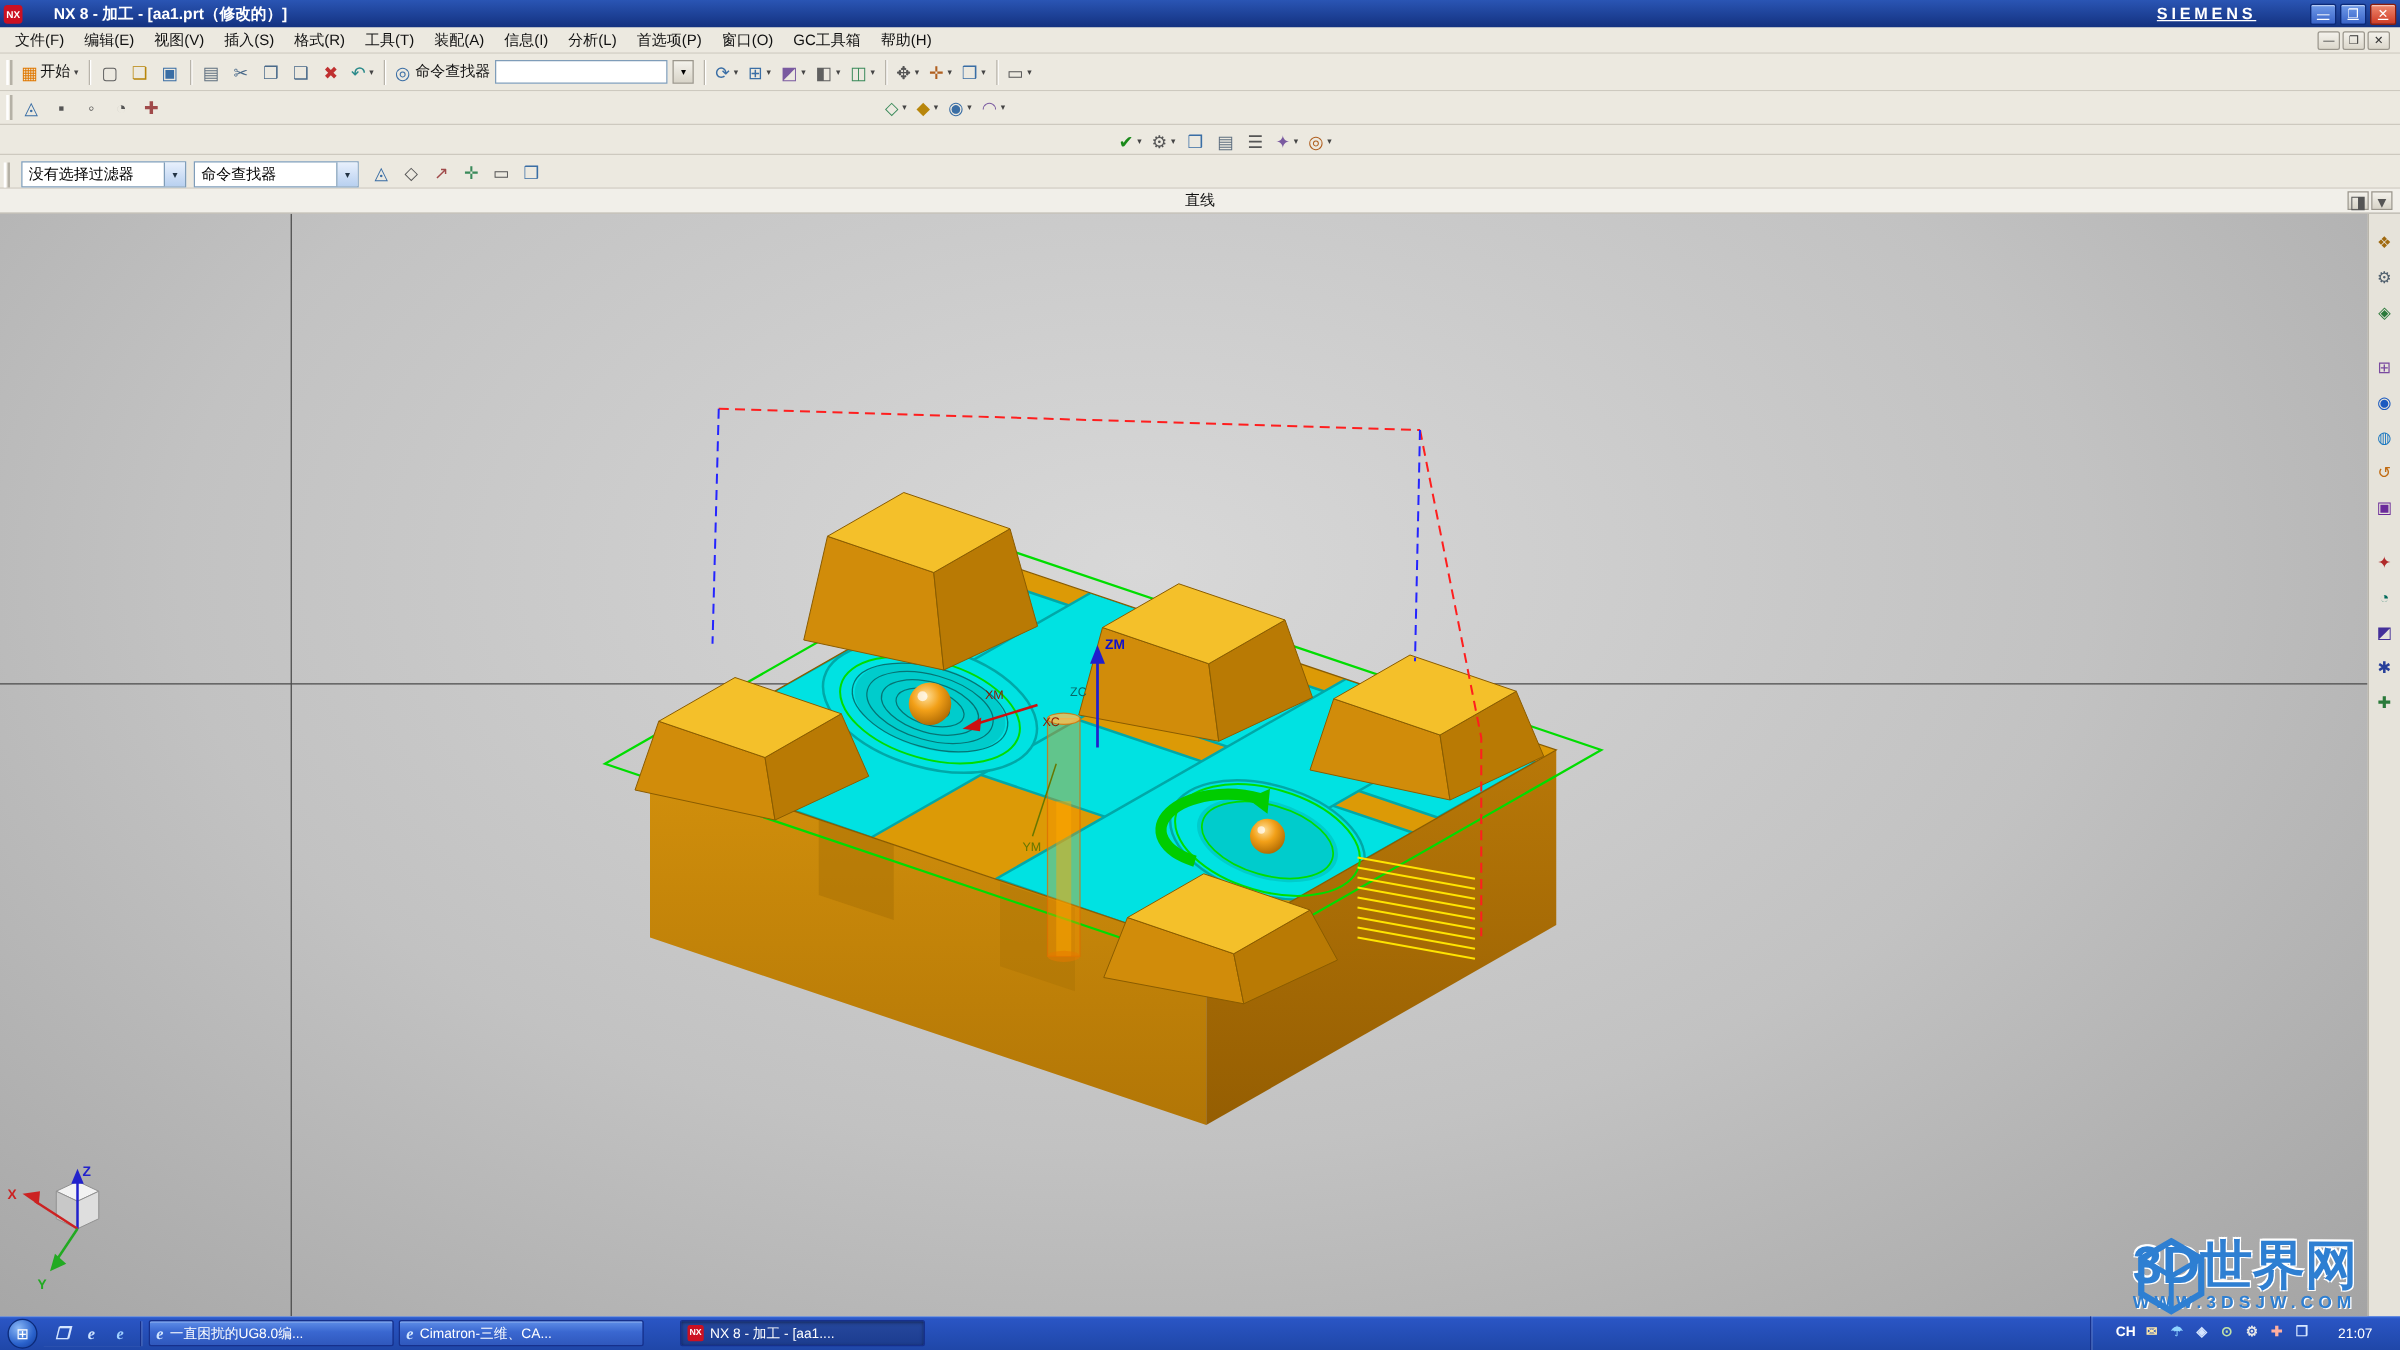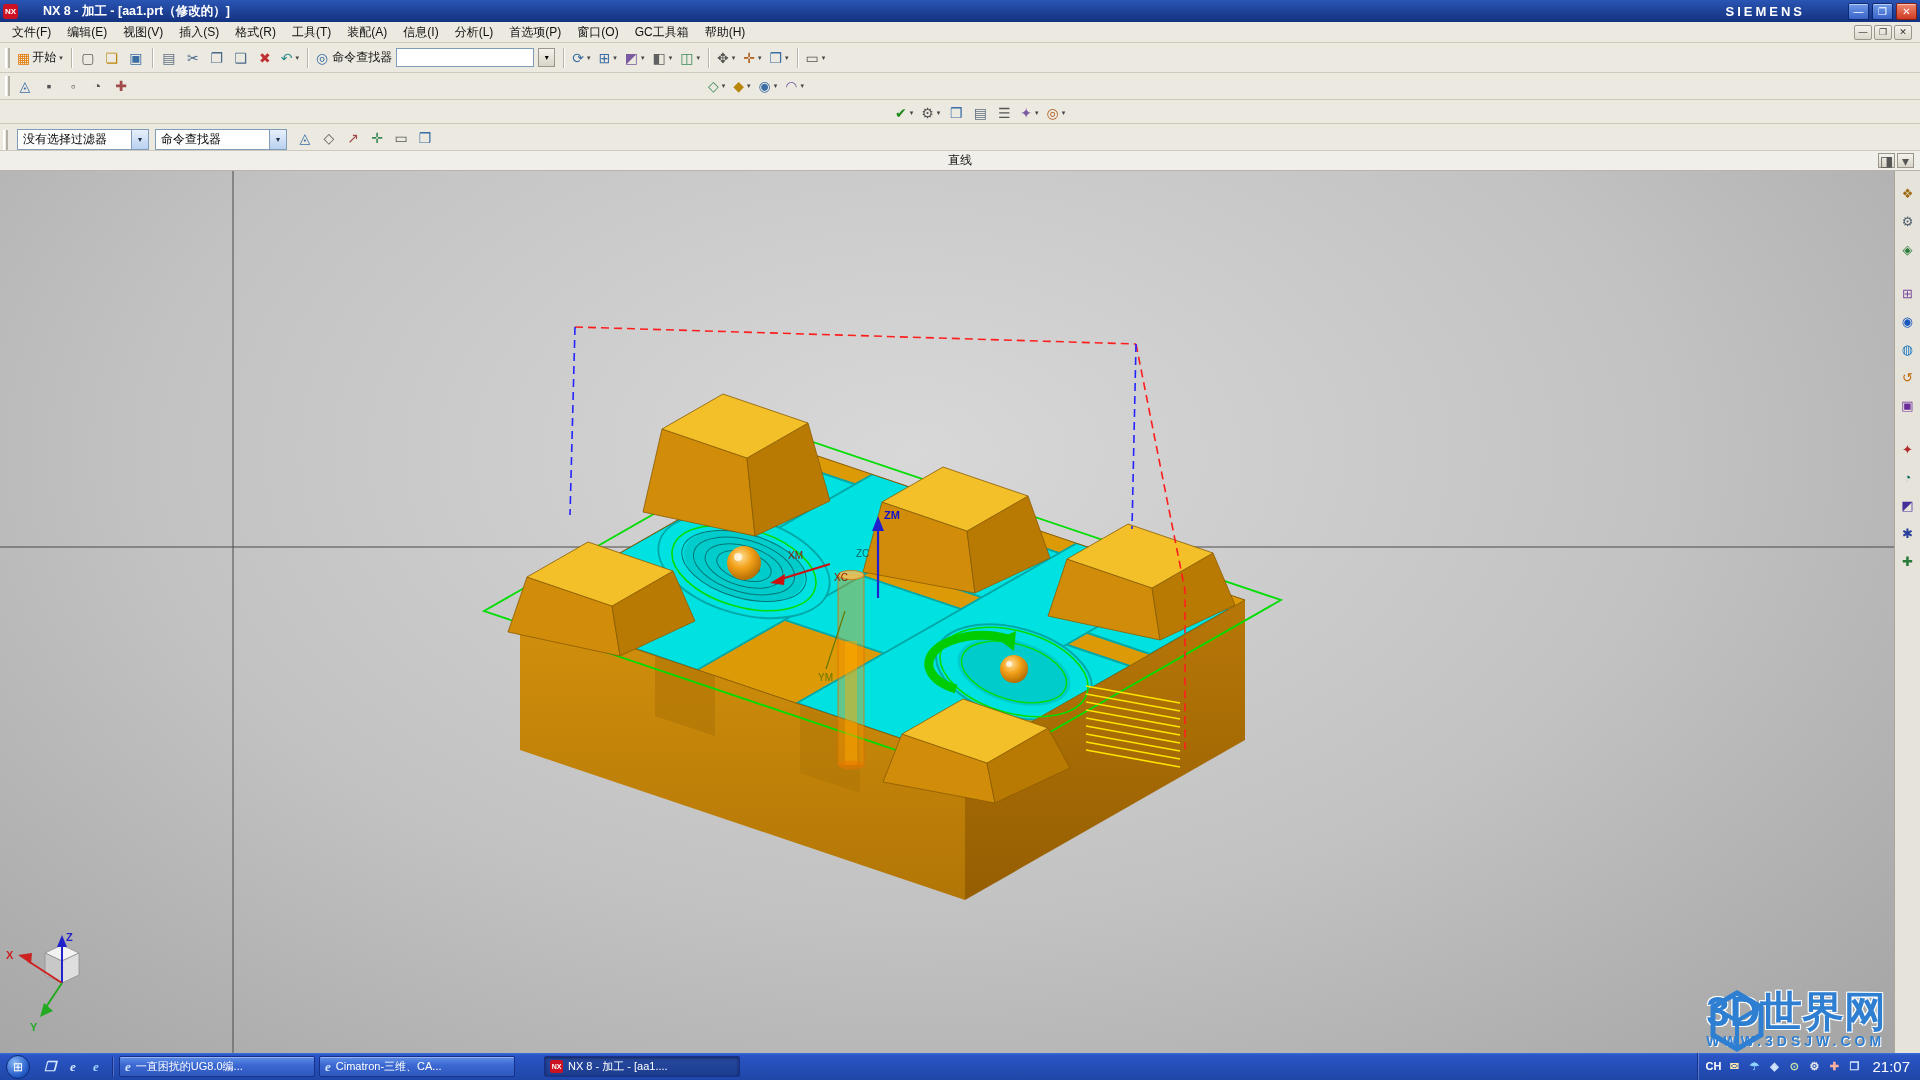--- a/index.html
+++ b/index.html
@@ -6,21 +6,21 @@
   *{box-sizing:border-box;}
   .screen{width:1920px;height:1080px;display:flex;flex-direction:column;overflow:hidden;
           font-family:"Liberation Sans",sans-serif;position:relative;background:#ece9e0;}
 
   
   .titlebar{height:22px;flex:0 0 22px;display:flex;align-items:center;padding:0 3px;
             background:linear-gradient(180deg,var(--titlebar-top),var(--titlebar-bottom));color:#fff;}
   .nx-logo{width:15px;height:15px;background:#cc1122;border-radius:3px;color:#fff;font-size:8px;font-weight:bold;
            display:flex;align-items:center;justify-content:center;margin-right:5px;}
   .title-text{font-size:12.5px;font-weight:bold;white-space:nowrap;padding-left:20px;}
-  .title-right{margin-left:auto;display:flex;align-items:center;gap:3px;}
+  .title-right{margin-left:auto;display:flex;gap:3px;text-decoration:underline;}
   .brand{font-size:13px;font-weight:bold;letter-spacing:3px;margin-right:40px;}
   .win-btn{width:21px;height:17px;border-radius:2px;border:1px solid #0c2a78;color:#fff;font-size:10px;
            display:flex;align-items:center;justify-content:center;
            background:linear-gradient(180deg,#6f9ae8,#3a64c8);box-shadow:inset 0 1px 0 rgba(255,255,255,.5);}
   .win-btn.close{background:linear-gradient(180deg,#ef8a70,#cf3a24);border-color:#8a1d0c;}
 
   
   .menubar{height:21px;flex:0 0 21px;background:var(--toolbar-bg);display:flex;align-items:center;
            border-bottom:1px solid #cdc9bf;padding:0 4px;}
   .menu-items{display:flex;align-items:center;}
@@ -102,26 +102,26 @@
   .task-btn{width:196px;height:21px;border-radius:2px;border:1px solid #16308c;color:#fff;font-size:11px;
             display:flex;align-items:center;gap:5px;padding:0 5px;
             background:linear-gradient(180deg,#5e8ee8,#3a67d0 45%,#2f58bd);
             box-shadow:inset 0 1px 0 rgba(255,255,255,.35);}
   .task-btn.active{background:linear-gradient(180deg,#26489e,#1c3c8f);box-shadow:inset 0 1px 3px rgba(0,0,0,.5);margin-left:25px;}
   .task-ic{flex:0 0 auto;display:flex;align-items:center;justify-content:center;}
   .ie-ic{color:#cfe4ff;font-family:"Liberation Serif",serif;font-style:italic;font-weight:bold;font-size:13px;}
   .nx-ic{width:13px;height:13px;background:#cc1122;border-radius:2px;color:#fff;font-size:7px;font-weight:bold;
          display:flex;align-items:center;justify-content:center;}
   .task-lbl{white-space:nowrap;overflow:hidden;text-overflow:ellipsis;}
-  .tray{display:flex;align-items:center;gap:6px;padding:0 8px;border-left:1px solid #16308c;
+  .tray{display:flex;align-items:center;gap:6px;padding:0 20px;border-left:1px solid #16308c;
         box-shadow:inset 1px 0 0 rgba(255,255,255,.25);height:100%;}
   .tray-list{display:flex;align-items:center;gap:6px;}
   .tray-icon-btn{display:flex;align-items:center;justify-content:center;min-width:14px;height:16px;}
   .tray-icon-btn .glyph{font-size:11px;font-weight:bold;}
-  .clock{color:#fff;font-size:15px;margin-left:5px;}
+  .clock{color:#fff;font-size:11px;margin-left:16px;}
 </style>
 </head>
 <body>
 
 <div class="screen">
 
   <div class="titlebar">
     <div class="nx-logo">
         <span>NX</span>
       </div>

